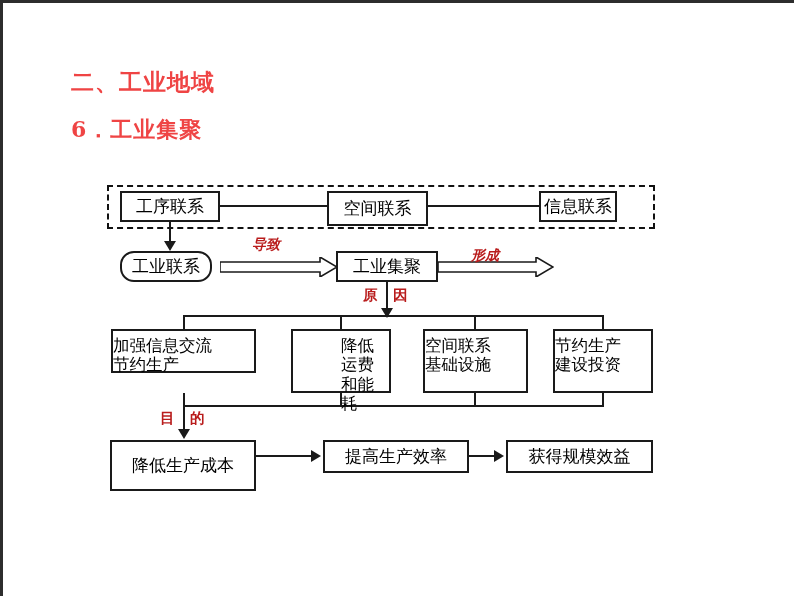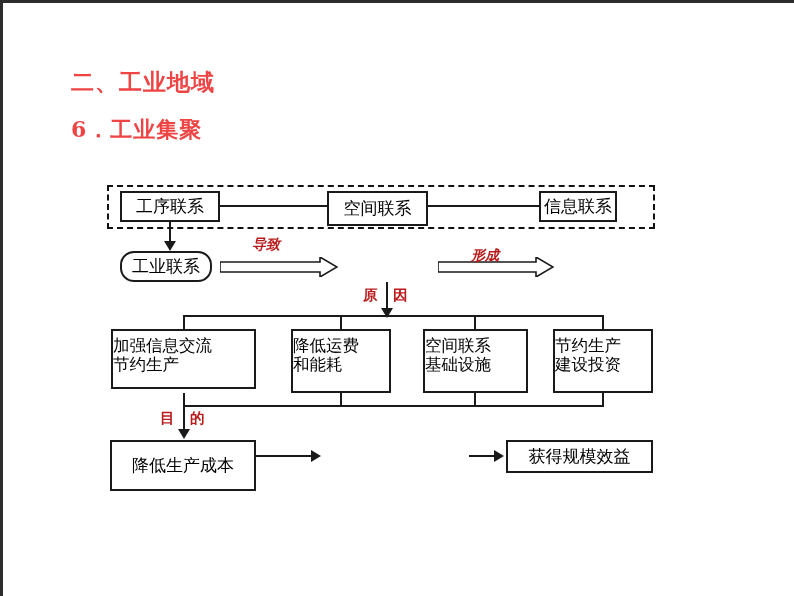--- a/index.html
+++ b/index.html
@@ -166,20 +166,21 @@
 
     <div class="node" style="left:324px; top:188px; width:101px; height:35px;">空间联系</div>
 
     <div class="node" style="left:536px; top:188px; width:78px; height:31px;">信息联系</div>
 
     <div class="hline" style="left:217px; top:202px; width:107px;"></div>
     <div class="hline" style="left:425px; top:202px; width:111px;"></div>
 
     <div class="node" style="left:117px; top:248px; width:92px; height:31px;border-radius:14px;">工业联系</div>
 
+    <div class="node" style="left:333px; top:248px; width:102px; height:31px;">工业集聚</div>
 
 
     <div class="vline" style="left:166px; top:219px; height:21px;"></div>
     <div class="arrow-d" style="left:161px; top:238px;"></div>
 
     <div class="block-arrow" style="left:217px; top:254px;">
       <svg width="118" height="20" viewBox="0 0 118 20">
         <polygon points="0,5 100,5 100,0 117,10 100,20 100,15 0,15" fill="#ffffff" stroke="#1a1a1a" stroke-width="1.6"></polygon>
       </svg>
     </div>
@@ -196,26 +197,26 @@
     <div class="arrow-d" style="left:378px; top:305px;"></div>
     <div class="conn-label plain" style="left:360px; top:283px;">原</div>
     <div class="conn-label plain" style="left:390px; top:283px;">因</div>
 
     <div class="hline" style="left:180px; top:312px; width:421px;"></div>
     <div class="vline" style="left:180px; top:312px; height:14px;"></div>
     <div class="vline" style="left:337px; top:312px; height:14px;"></div>
     <div class="vline" style="left:471px; top:312px; height:14px;"></div>
     <div class="vline" style="left:599px; top:312px; height:14px;"></div>
 
-    <div class="node two-line" style="left:108px; top:326px; width:145px; height:60px;">
+    <div class="node two-line" style="left:108px; top:326px; width:145px; height:44px;">
       <span>加强信息交流</span>
       <span>节约生产</span>
     </div>
 
-    <div class="node two-line" style="left:288px; top:326px; width:100px; height:64px;">
+    <div class="node two-line" style="left:288px; top:326px; width:100px; height:64px;padding-left:48px;">
       <span>降低运费</span>
       <span>和能耗</span>
     </div>
 
     <div class="node two-line" style="left:420px; top:326px; width:105px; height:64px;">
       <span>空间联系</span>
       <span>基础设施</span>
     </div>
 
     <div class="node two-line" style="left:550px; top:326px; width:100px; height:64px;">
@@ -229,20 +230,21 @@
     <div class="vline" style="left:599px; top:390px; height:13px;"></div>
     <div class="hline" style="left:180px; top:402px; width:421px;"></div>
 
     <div class="vline" style="left:180px; top:402px; height:27px;"></div>
     <div class="arrow-d" style="left:175px; top:426px;"></div>
     <div class="conn-label plain" style="left:157px; top:406px;">目</div>
     <div class="conn-label plain" style="left:187px; top:406px;">的</div>
 
     <div class="node" style="left:107px; top:437px; width:146px; height:51px;">降低生产成本</div>
 
+    <div class="node" style="left:320px; top:437px; width:146px; height:33px;">提高生产效率</div>
 
     <div class="node" style="left:503px; top:437px; width:147px; height:33px;">获得规模效益</div>
 
     <div class="hline" style="left:253px; top:452px; width:56px;"></div>
     <div class="arrow-r" style="left:308px; top:447px;"></div>
 
     <div class="hline" style="left:466px; top:452px; width:26px;"></div>
     <div class="arrow-r" style="left:491px; top:447px;"></div>
 
   </div>

